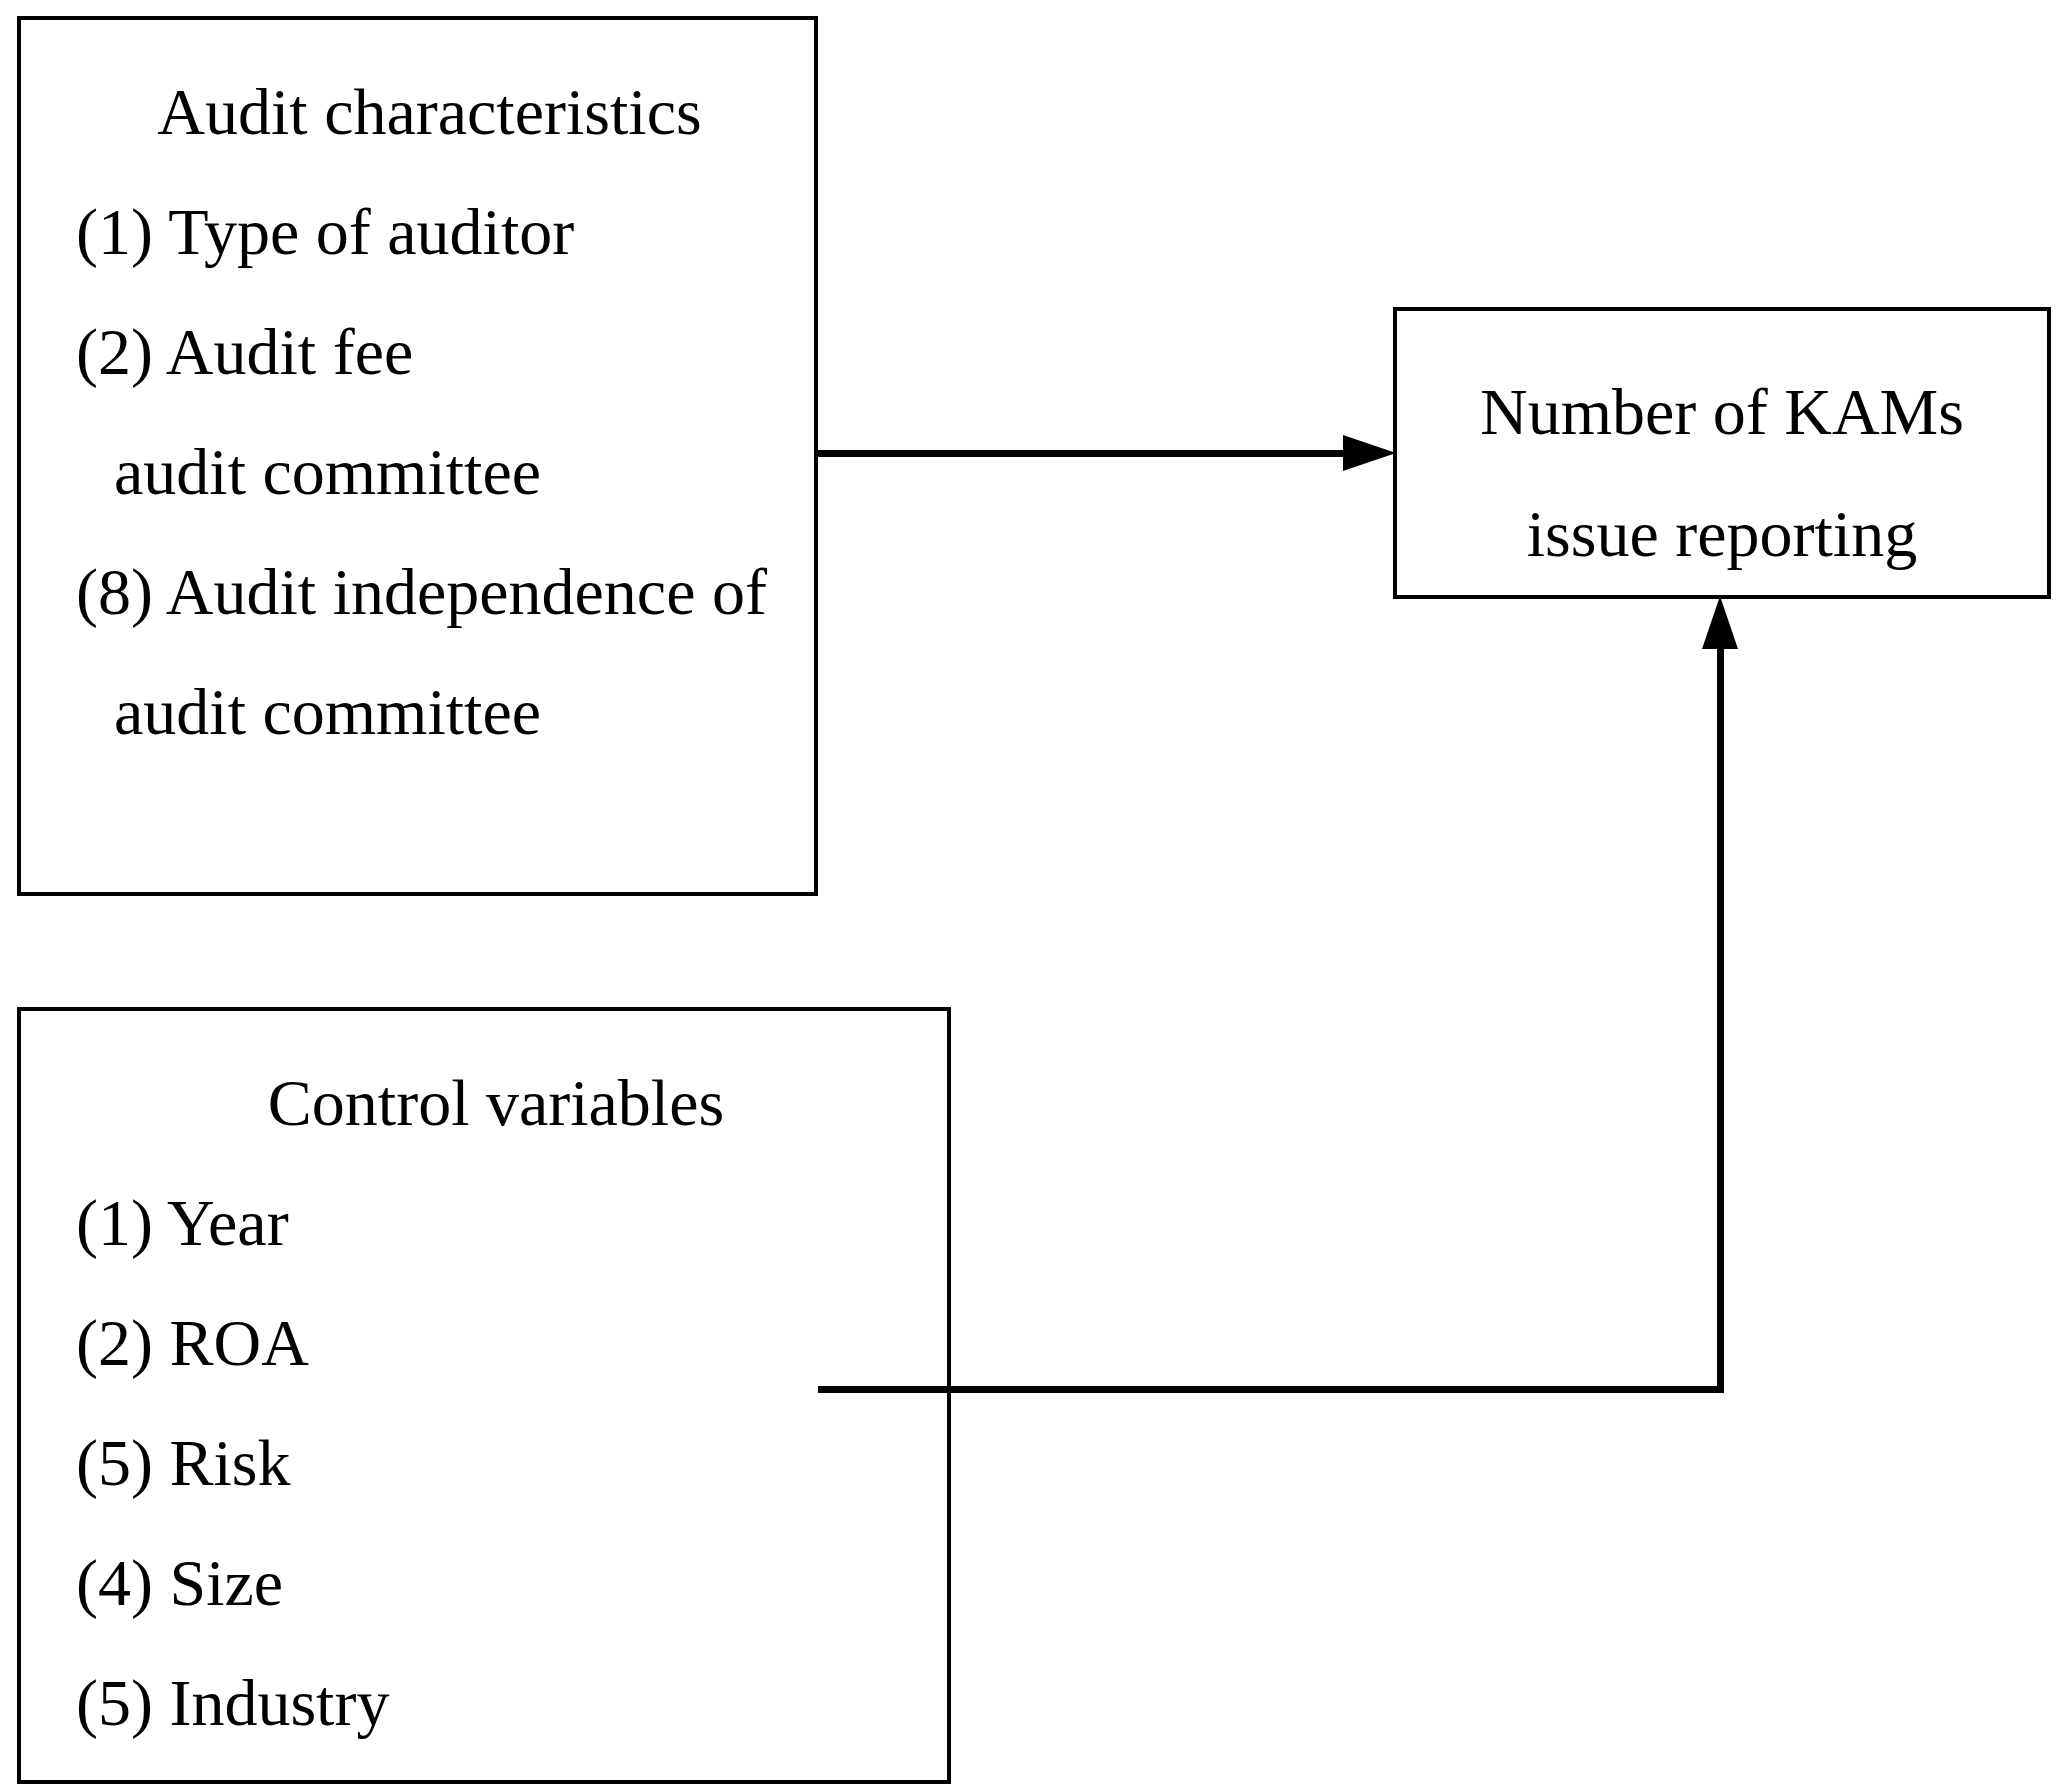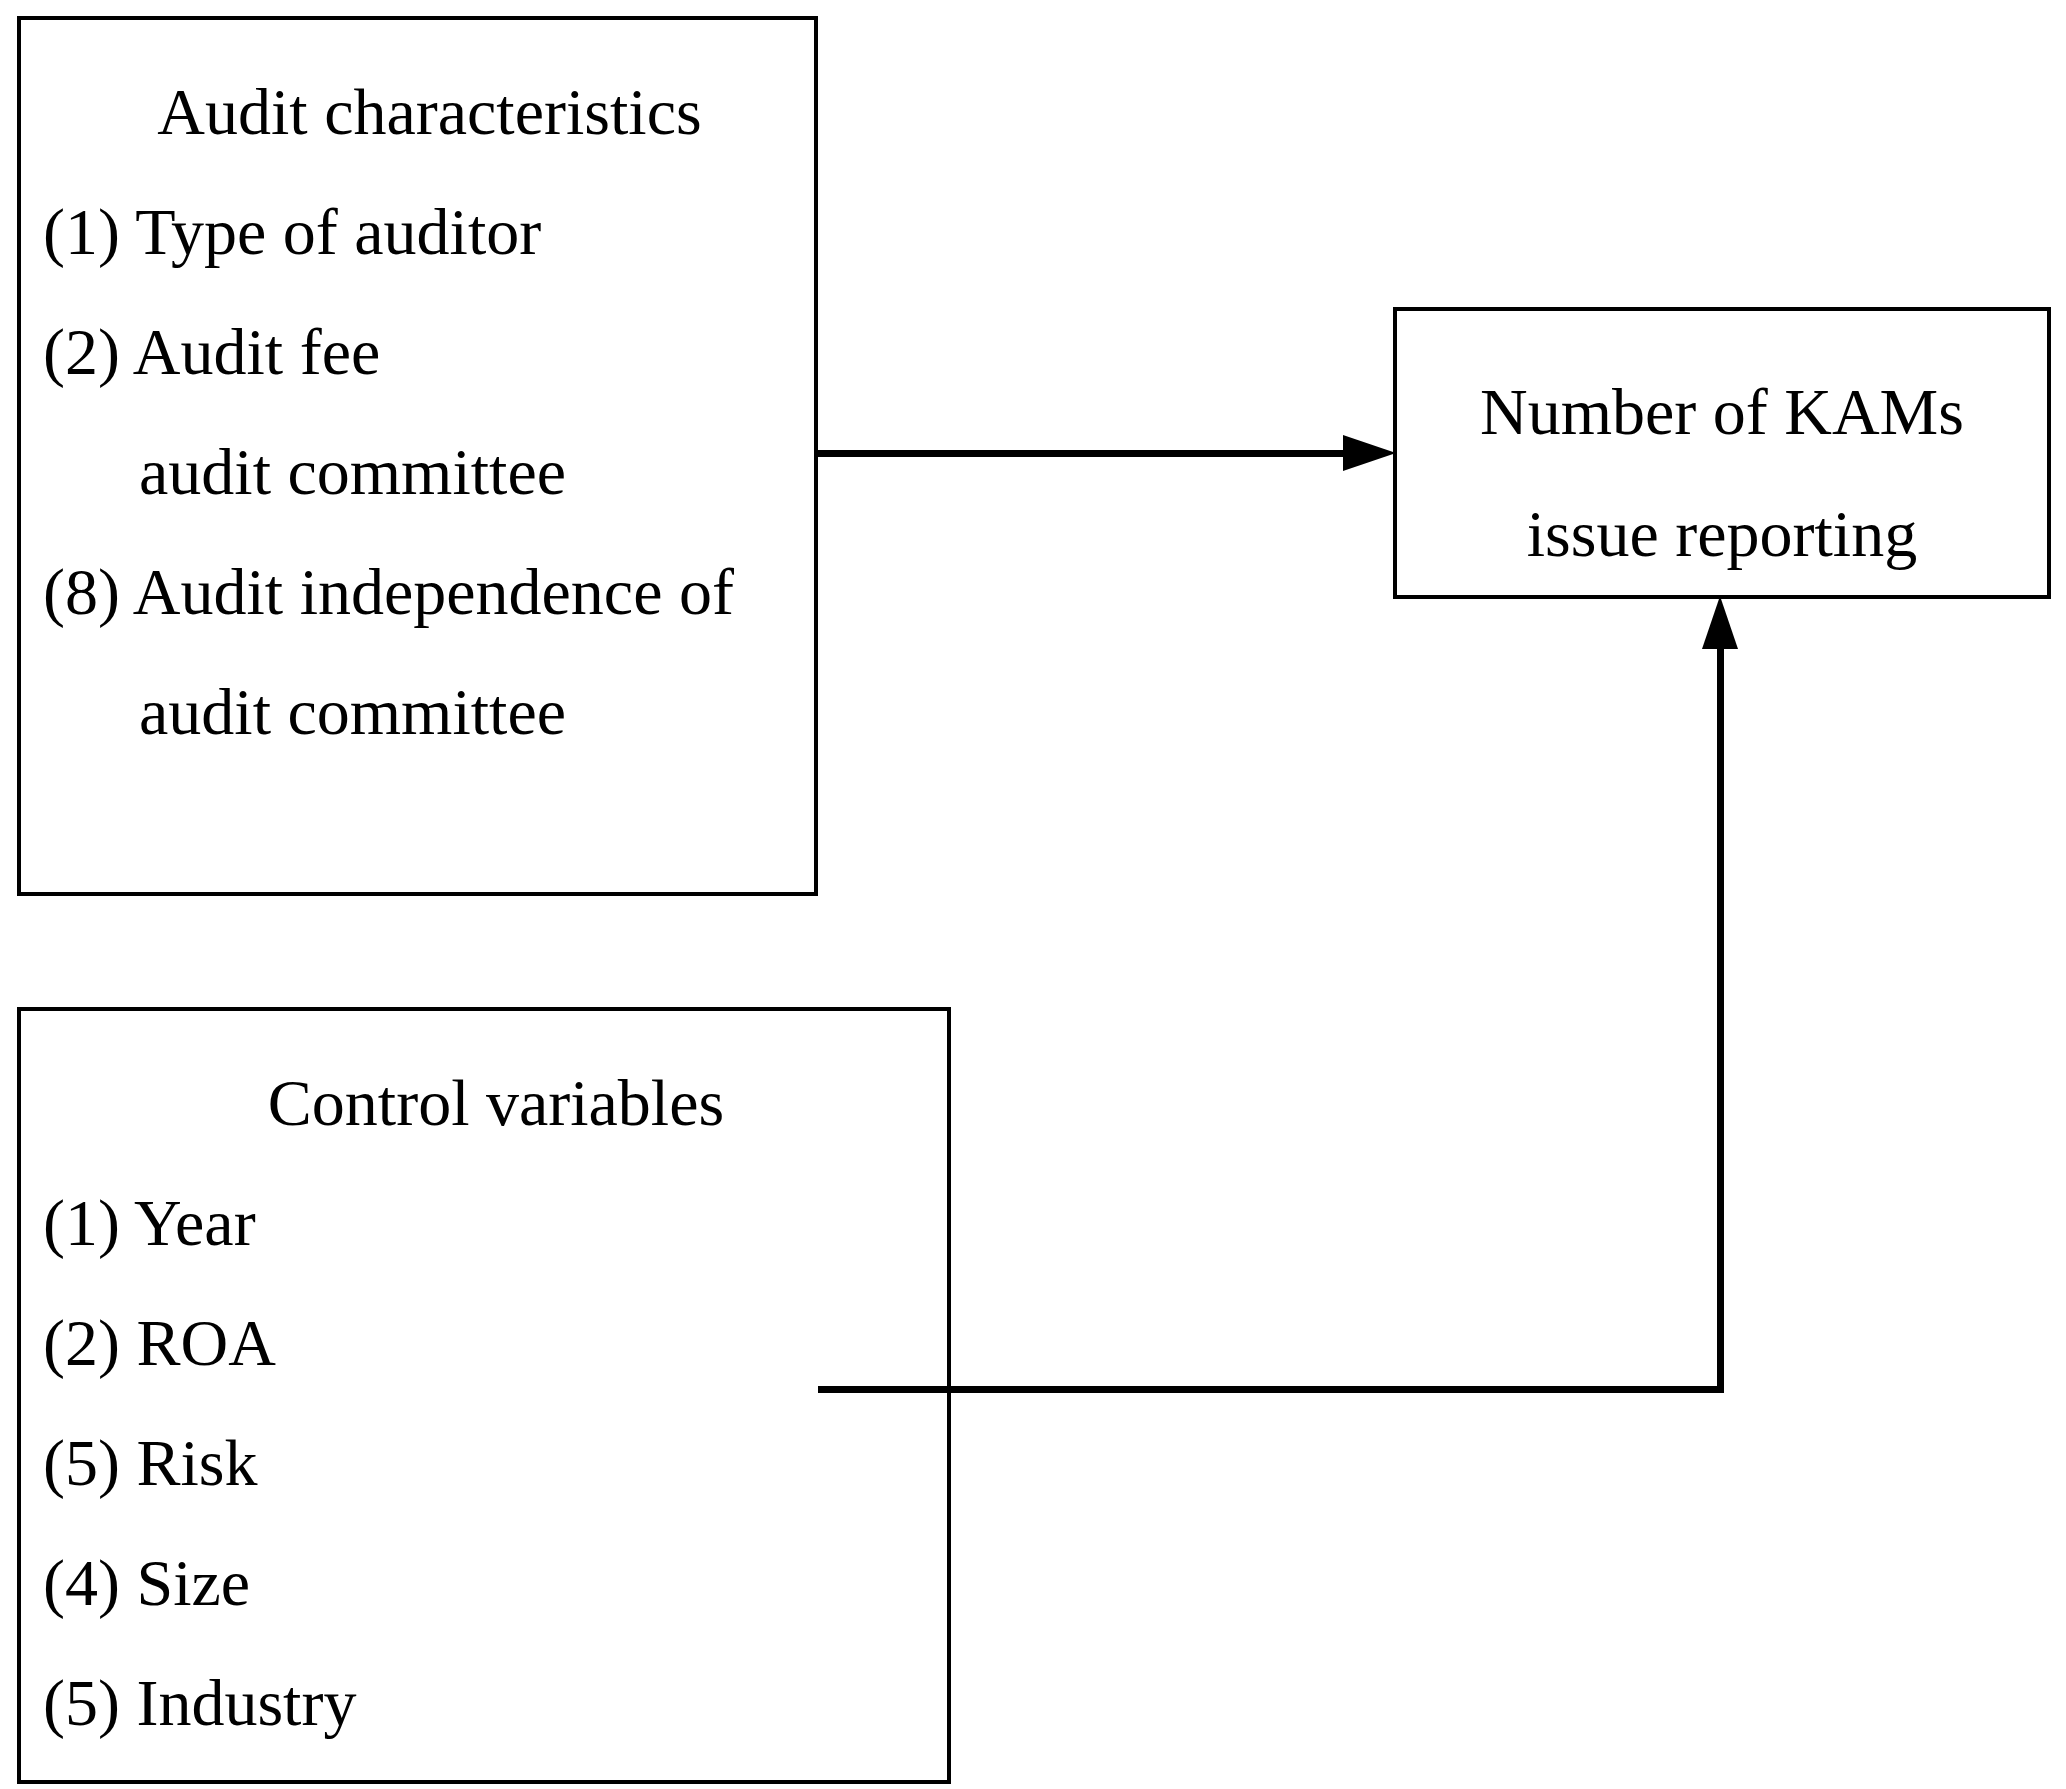--- a/index.html
+++ b/index.html
@@ -28,22 +28,22 @@
     display: flex; flex-direction: column;
     align-items: center; justify-content: flex-end;
     text-align: center;
   }
   .line {
     font-size: 66px;
     line-height: 120px;
     white-space: nowrap;
   }
   .title { text-align: center; margin-left: 24px; }
-  .item  { padding-left: 22px; }
-  .item.indent { padding-left: 118px; }
+  .item  { padding-left: 55px; }
+  .item.indent { padding-left: 93px; }
   .kams-line { font-size: 66px; line-height: 122px; white-space: nowrap; }
   .hline, .vline { position: absolute; background: #000000; }
   .tri { position: absolute; width: 0; height: 0; }
   #arrow1-line { left: 818px; top: 450px; width: 527px; height: 6.6px; }
   #arrow1-head {
     left: 1343px; top: 435px;
     border-top: 18.4px solid transparent;
     border-bottom: 18.4px solid transparent;
     border-left: 53px solid #000000;
   }

